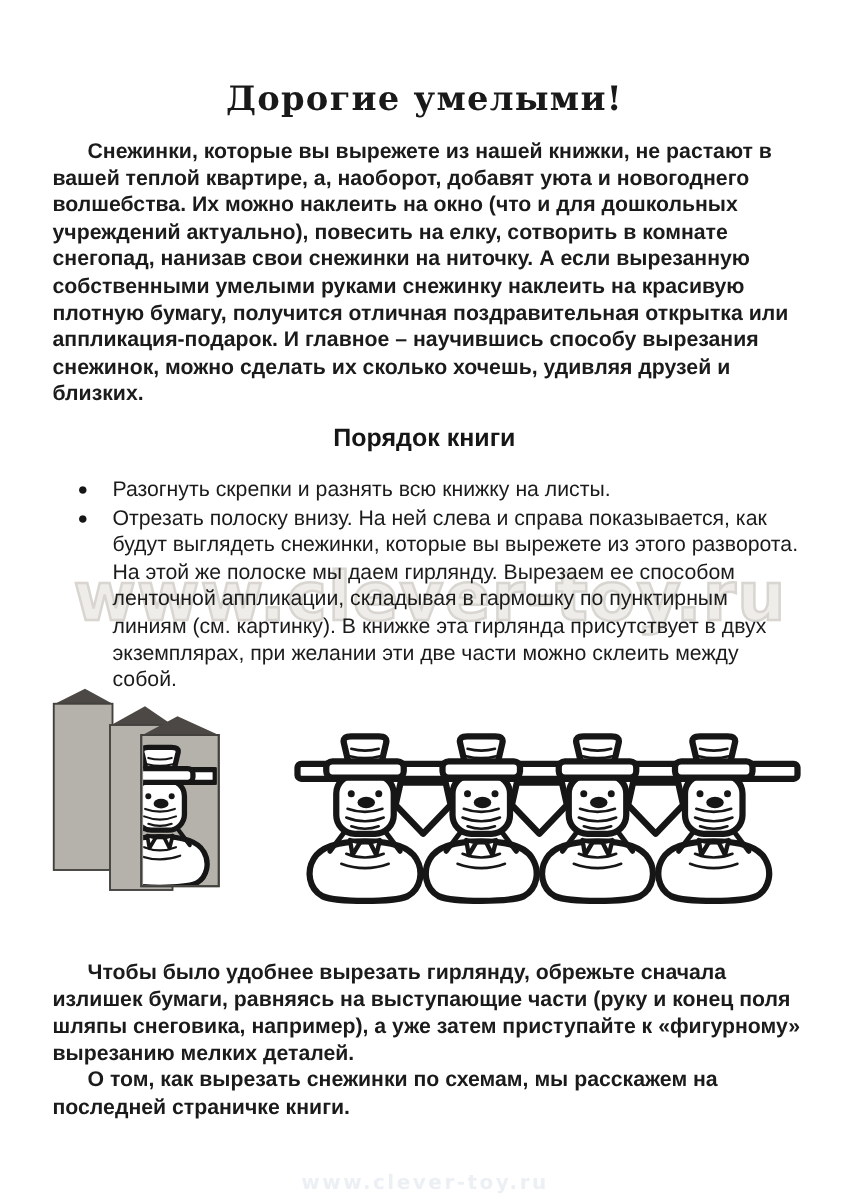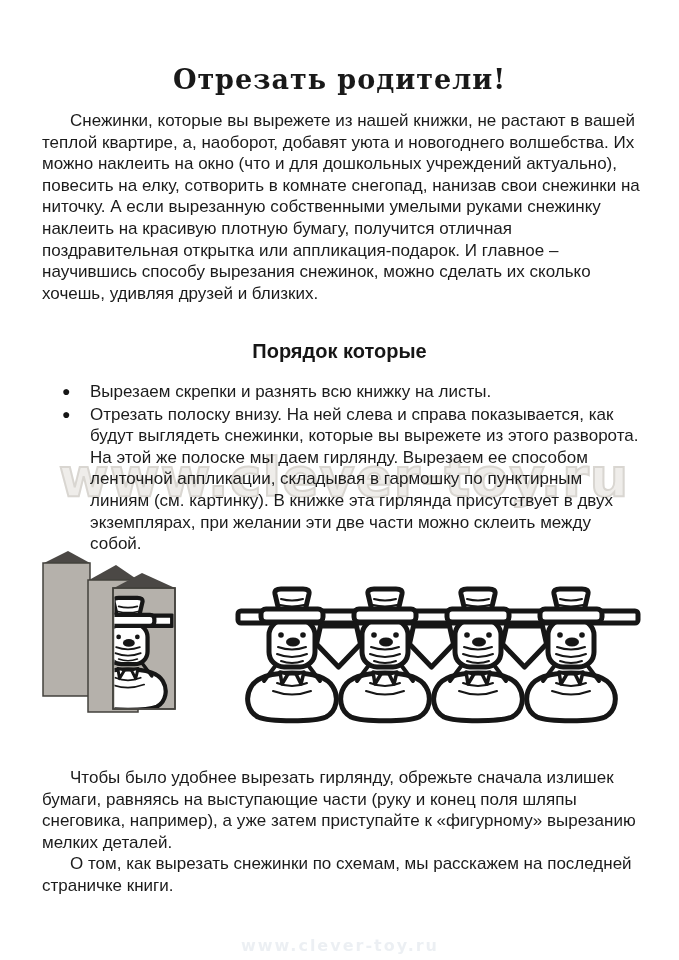--- a/index.html
+++ b/index.html
@@ -21,21 +21,21 @@
     color:#191919;
     z-index:2;
   }
   .body-text{
     position:absolute;left:42px;width:600px;
     font-size:17px;line-height:21.6px;
     text-align:left;
     z-index:2;
     margin:0;
   }
-  .indent{text-indent:28px;}
+  .indent{text-indent:28px;font-weight:bold;}
   .p-intro{top:110px;}
   .section-heading{
     position:absolute;top:340px;left:0;width:679px;
     text-align:center;
     font-size:20px;font-weight:bold;color:#161616;
     z-index:2;margin:0;
   }
   ul.work-list{
     position:absolute;top:381px;left:42px;width:600px;
     margin:0;padding:0;list-style:none;
@@ -93,29 +93,29 @@
   .mid{fill:none;stroke:#161616;stroke-width:4;stroke-linecap:round;}
   .panel{fill:#b5b1ab;stroke:#43413d;stroke-width:1.5;}
   .panelOutline{fill:none;stroke:#43413d;stroke-width:1.5;}
   .fold{fill:#4b4845;}
 </style>
 </head>
 <body>
 
 <div class="page">
 
-  <h1 class="page-title">Отрезать родители!</h1>
+  <h1 class="page-title">Дорогие умелыми!</h1>
 
   <p class="body-text indent p-intro">Снежинки, которые вы вырежете из нашей книжки, не растают в вашей теплой квартире, а, наоборот, добавят уюта и новогоднего волшебства. Их можно наклеить на окно (что и для дошкольных учреждений актуально), повесить на елку, сотворить в комнате снегопад, нанизав свои снежинки на ниточку. А если вырезанную собственными умелыми руками снежинку наклеить на красивую плотную бумагу, получится отличная поздравительная открытка или аппликация-подарок. И главное – научившись способу вырезания снежинок, можно сделать их сколько хочешь, удивляя друзей и близких.</p>
 
-  <h2 class="section-heading">Порядок которые</h2>
+  <h2 class="section-heading">Порядок книги</h2>
 
   <ul class="work-list">
     <li>
-      <span>Вырезаем скрепки и разнять всю книжку на листы.</span>
+      <span>Разогнуть скрепки и разнять всю книжку на листы.</span>
     </li>
     <li>
       <span>Отрезать полоску внизу. На ней слева и справа показывается, как будут выглядеть снежинки, которые вы вырежете из этого разворота. На этой же полоске мы даем гирлянду. Вырезаем ее способом ленточной аппликации, складывая в гармошку по пунктирным линиям (см. картинку). В книжке эта гирлянда присутствует в двух экземплярах, при желании эти две части можно склеить между собой.</span>
     </li>
   </ul>
 
   <div class="watermark-mid">www.clever-toy.ru</div>
 
   <figure class="illustration">
     <svg width="679" height="212" viewBox="0 0 679 212" xmlns="http://www.w3.org/2000/svg">

